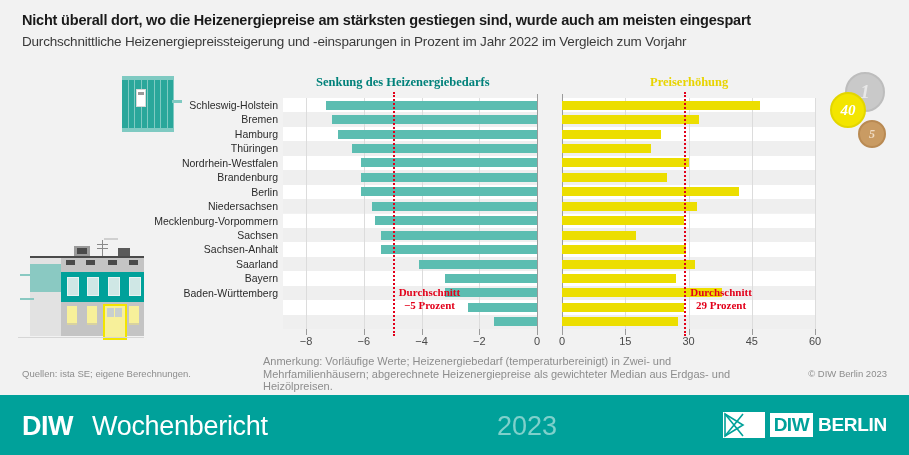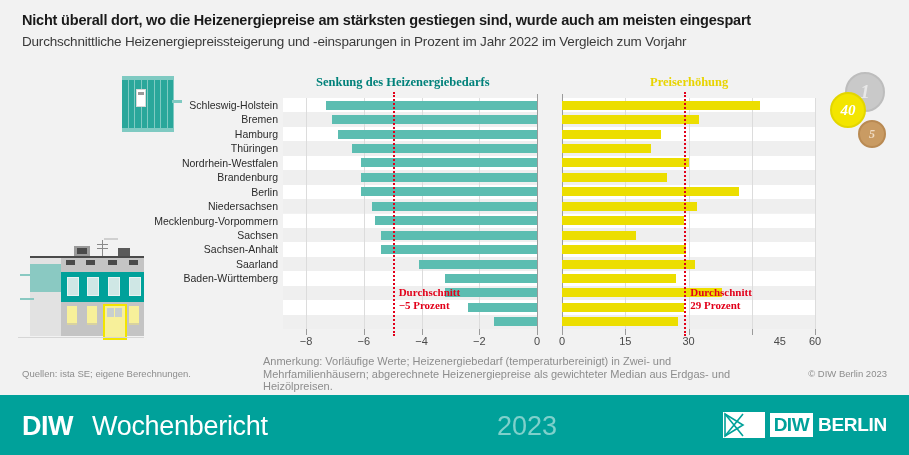--- a/index.html
+++ b/index.html
@@ -82,21 +82,21 @@
   .zeroline{position:absolute;top:-4px;bottom:-4px;width:1px;background:#9b9b9b;}
 
   .bar{position:absolute;height:9px;}
   .bar.teal{background:#5cbdb1;}
   .bar.yellow{background:#ecde00;}
 
   .avgline{position:absolute;top:-6px;height:244px;width:0;
            border-left:2px dotted #e2001a;}
 
   .avglabel{position:absolute;font-family:"Liberation Serif",serif;font-size:11px;
-            font-weight:bold;color:#e2001a;line-height:13px;white-space:nowrap;}
+            font-weight:bold;color:#e2001a;line-height:13px;white-space:nowrap;text-align:center;}
 
   
   .axis{position:absolute;height:22px;}
   .tick{position:absolute;top:0;width:1px;height:6px;background:#9b9b9b;}
   .ticklabel{position:absolute;top:6px;font-size:11px;color:#4a4a4a;transform:translateX(-50%);}
 
   
   #statelabels{position:absolute;left:150px;top:98px;width:128px;}
   .slabel{height:14.44px;line-height:14.44px;text-align:right;font-size:10.5px;color:#2b2b2b;
           white-space:nowrap;}
@@ -301,40 +301,41 @@
           <div>29 Prozent</div>
         </div>
       <div class="axis" id="axisR" style="left: 0px; top: 231px; width: 253px;">
           <div class="tick" style="left: 0px;"></div>
           <div class="ticklabel" style="left: 0px;">0</div>
           <div class="tick" style="left: 63.25px;"></div>
           <div class="ticklabel" style="left: 63.25px;">15</div>
           <div class="tick" style="left: 126.5px;"></div>
           <div class="ticklabel" style="left: 126.5px;">30</div>
           <div class="tick" style="left: 189.75px;"></div>
-          <div class="ticklabel" style="left: 189.75px; margin-left: 28px;">45</div>
+          <div class="ticklabel" style="left: 189.75px;">45</div>
           <div class="tick" style="left: 253px;"></div>
           <div class="ticklabel" style="left: 253px;">60</div>
         </div>
     </div>
   </div>
 
   <div id="statelabels">
       <div class="slabel">Schleswig-Holstein</div>
       <div class="slabel">Bremen</div>
       <div class="slabel">Hamburg</div>
       <div class="slabel">Thüringen</div>
       <div class="slabel">Nordrhein-Westfalen</div>
       <div class="slabel">Brandenburg</div>
       <div class="slabel">Berlin</div>
       <div class="slabel">Niedersachsen</div>
       <div class="slabel">Mecklenburg-Vorpommern</div>
       <div class="slabel">Sachsen</div>
       <div class="slabel">Sachsen-Anhalt</div>
       <div class="slabel">Saarland</div>
+      <div class="slabel">Bayern</div>
       <div class="slabel">Baden-Württemberg</div>
     </div>
 
   <div id="src">Quellen: ista SE; eigene Berechnungen.</div>
   <div id="note">Anmerkung: Vorläufige Werte; Heizenergiebedarf (temperaturbereinigt) in Zwei- und Mehrfamilienhäusern; abgerechnete Heizenergiepreise als gewichteter Median aus Erdgas- und Heizölpreisen.</div>
   <div id="copy">© DIW Berlin 2023</div>
 
   <div id="banner">
     <span id="b-diw">DIW</span>
     <span id="b-woch">Wochenbericht</span>

